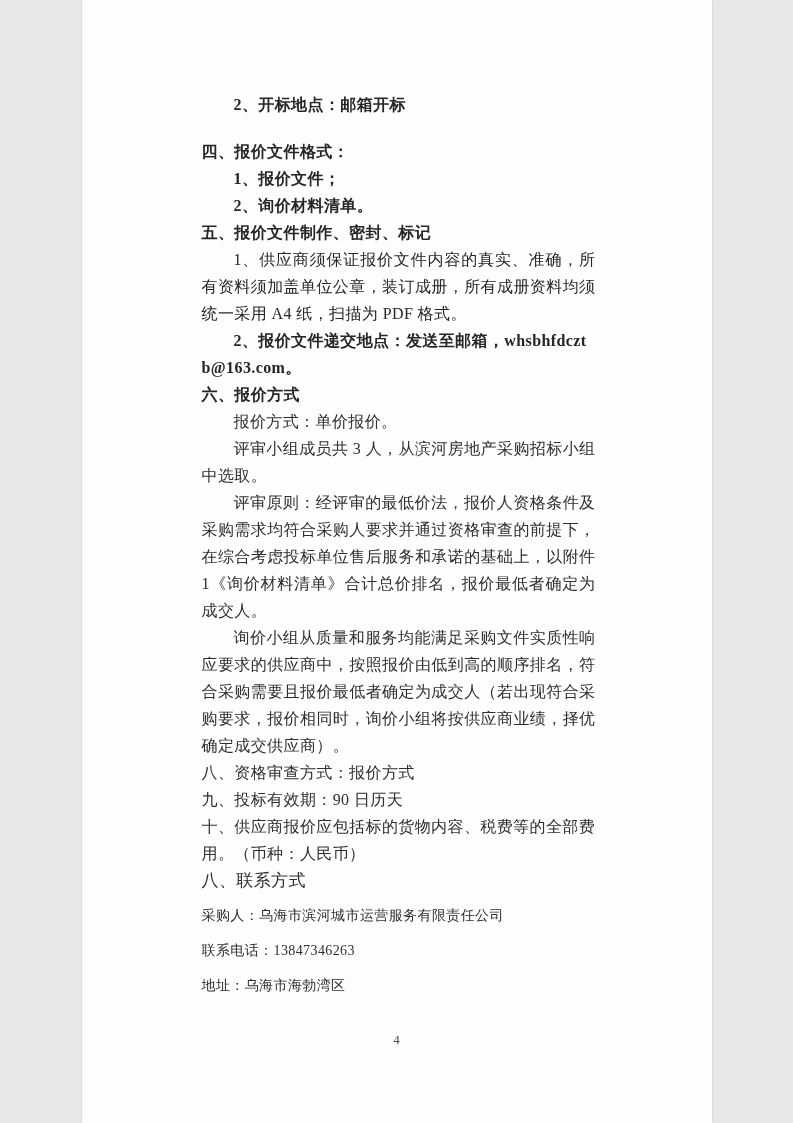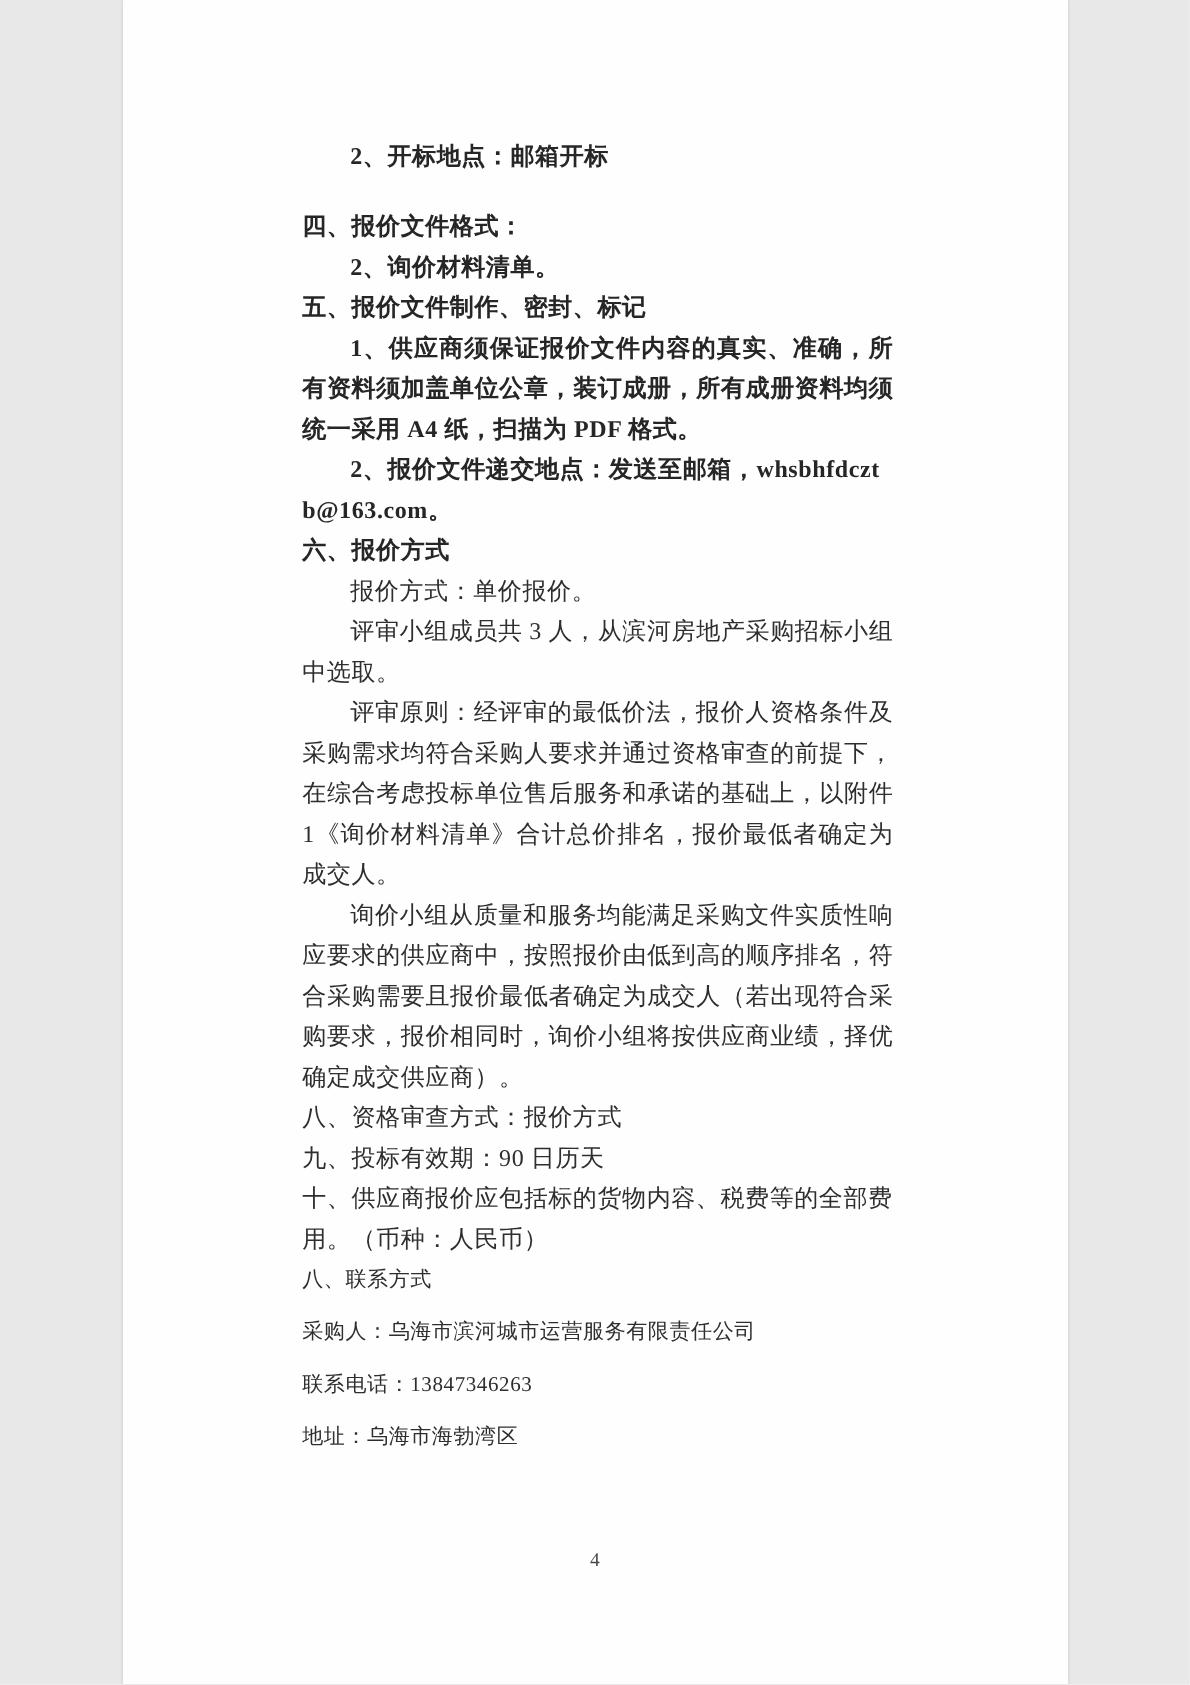--- a/index.html
+++ b/index.html
@@ -31,47 +31,48 @@
     letter-spacing: 0.4px;
     word-break: break-all;
   }
   
   .doc p.heading { font-weight: 700; color: #262626; }
   
   .doc p:nth-of-type(2) { margin-top: 20px; }
   
   .doc p.sub-bold { font-weight: 700; color: #262626; text-indent: 32px; }
   
-  .doc p.para-bold { font-weight: 700; color: #262626; text-indent: 32px; text-align: justify; }
+  .doc p.para-bold { font-weight: 400; color: #262626; text-indent: 32px; text-align: justify; }
   
   .doc p.para { text-indent: 32px; text-align: justify; }
   
   .doc p.plain { }
   
-  .doc p.contact-heading { font-size: 14px; line-height: 27px; font-family: Liberation Serif, serif; }
+  .doc p.contact-heading { font-size: 17px; line-height: 27px; font-family: Liberation Serif, serif; }
   .doc p.contact { font-size: 14px; line-height: 26px; margin-top: 9px; }
   .page-number {
     position: absolute;
     top: 1031px;
     left: 0;
     right: 0;
     text-align: center;
     font-size: 13px;
     line-height: 18px;
     color: #4a4a4a;
     font-family: "Liberation Serif", "DejaVu Serif", serif;
   }
 </style>
 </head>
 <body>
 
 <div class="page">
   <div class="doc" id="doc-body">
       <p class="sub-bold">2、开标地点：邮箱开标</p>
       <p class="heading">四、报价文件格式：</p>
+      <p class="sub-bold">1、报价文件；</p>
       <p class="sub-bold">2、询价材料清单。</p>
       <p class="heading">五、报价文件制作、密封、标记</p>
       <p class="para-bold">1、供应商须保证报价文件内容的真实、准确，所有资料须加盖单位公章，装订成册，所有成册资料均须统一采用 A4 纸，扫描为 PDF 格式。</p>
       <p class="sub-bold">2、报价文件递交地点：发送至邮箱，whsbhfdcztb@163.com。</p>
       <p class="heading">六、报价方式</p>
       <p class="para">报价方式：单价报价。</p>
       <p class="para">评审小组成员共 3 人，从滨河房地产采购招标小组中选取。</p>
       <p class="para">评审原则：经评审的最低价法，报价人资格条件及采购需求均符合采购人要求并通过资格审查的前提下，在综合考虑投标单位售后服务和承诺的基础上，以附件 1《询价材料清单》合计总价排名，报价最低者确定为成交人。</p>
       <p class="para">询价小组从质量和服务均能满足采购文件实质性响应要求的供应商中，按照报价由低到高的顺序排名，符合采购需要且报价最低者确定为成交人（若出现符合采购要求，报价相同时，询价小组将按供应商业绩，择优确定成交供应商）。</p>
       <p class="plain">八、资格审查方式：报价方式</p>

